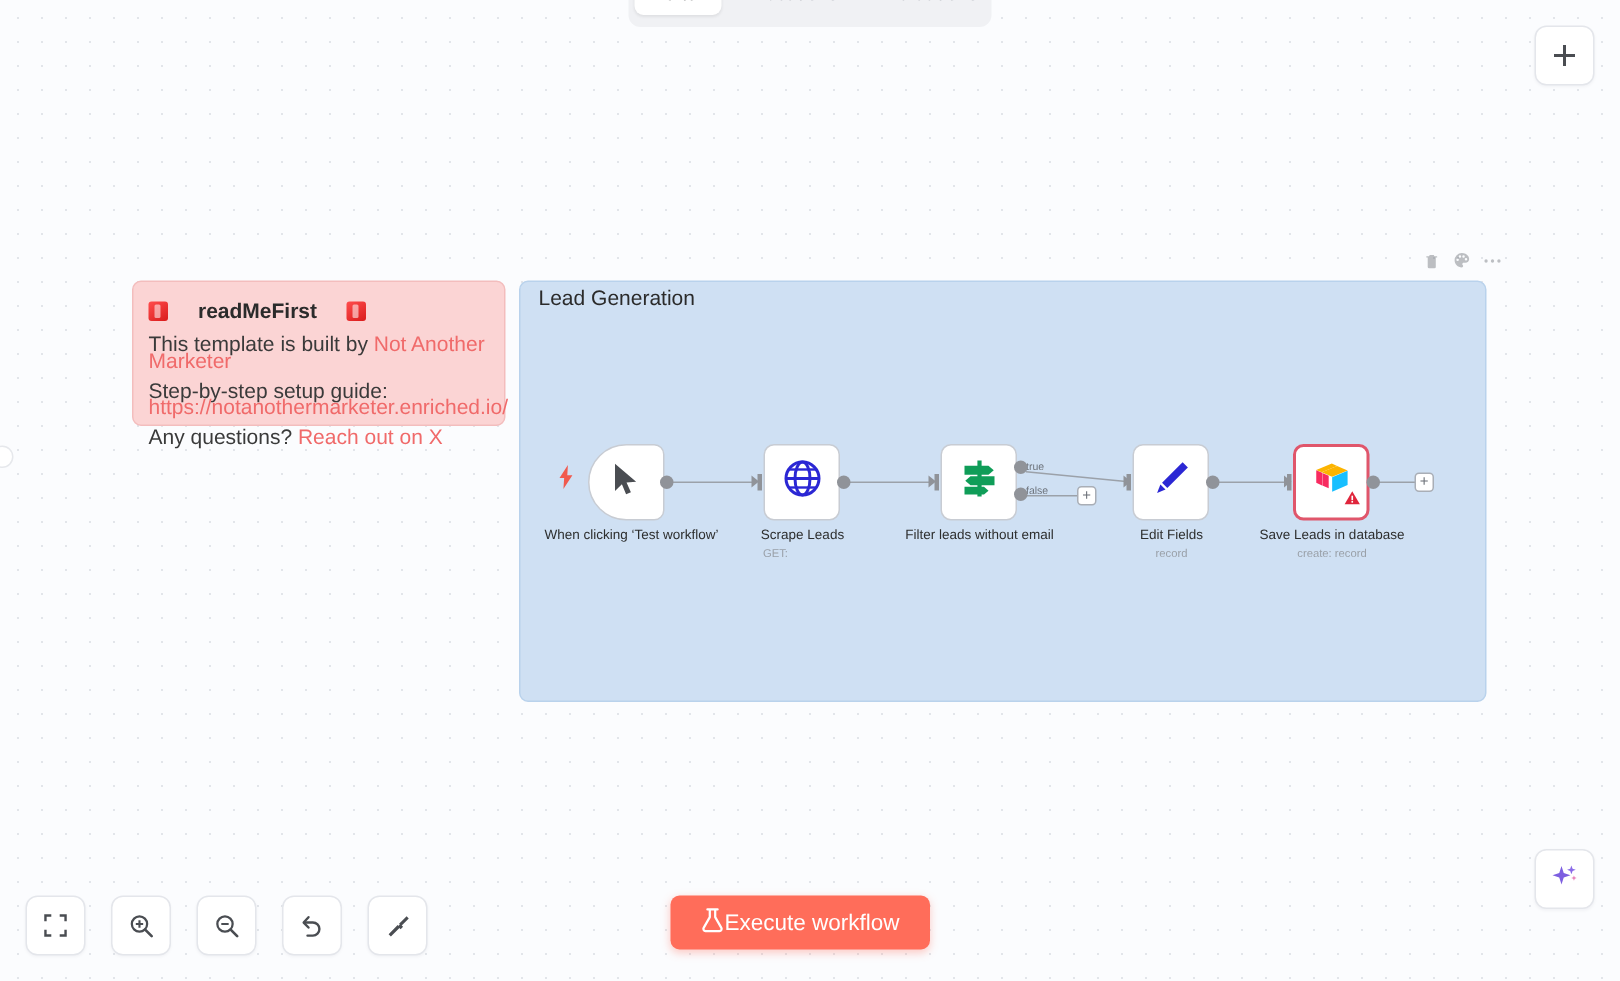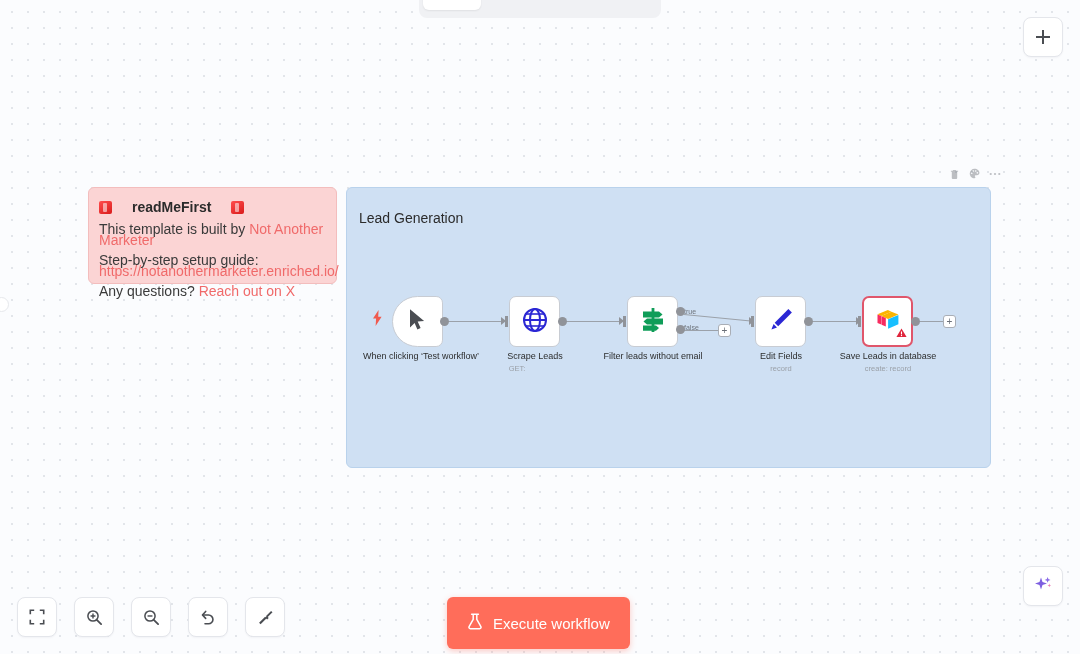--- a/index.html
+++ b/index.html
@@ -93,31 +93,30 @@
     gap: 17px;
     z-index: 30;
   }
   #zoom-toolbar .sqbtn { width: 40px; height: 40px; }
 
   
   #execute-workflow-btn {
     position: absolute;
     left: 447px;
     top: 597px;
-    height: 52px;
+    height: 36px;
     padding: 0 20px;
     background: #ff6d5a;
     border: none;
     border-radius: 6px;
     color: #ffffff;
     font-size: 15px;
     font-family: "Liberation Sans", sans-serif;
     display: flex;
     align-items: center;
-    gap: 10px;
     cursor: pointer;
     box-shadow: 0 2px 6px rgba(255,109,90,.35);
     z-index: 30;
   }
 
   
   .sticky {
     position: absolute;
     border-radius: 6px;
   }
@@ -168,21 +167,21 @@
     border-radius: 1px;
   }
 
   #sticky-leadgen {
     left: 346px;
     top: 187px;
     width: 645px;
     height: 281px;
     background: #cfe0f3;
     border: 1px solid #b9d2ec;
-    padding: 20px 12px;
+    padding: 0 12px;
   }
   #sticky-leadgen .sticky-title {
     font-size: 14px;
     color: #2b2b2b;
     line-height: 20px;
     margin-bottom: 4px;
   }
   #sticky-leadgen .sticky-sub {
     font-size: 8.5px;
     color: #3f4449;

